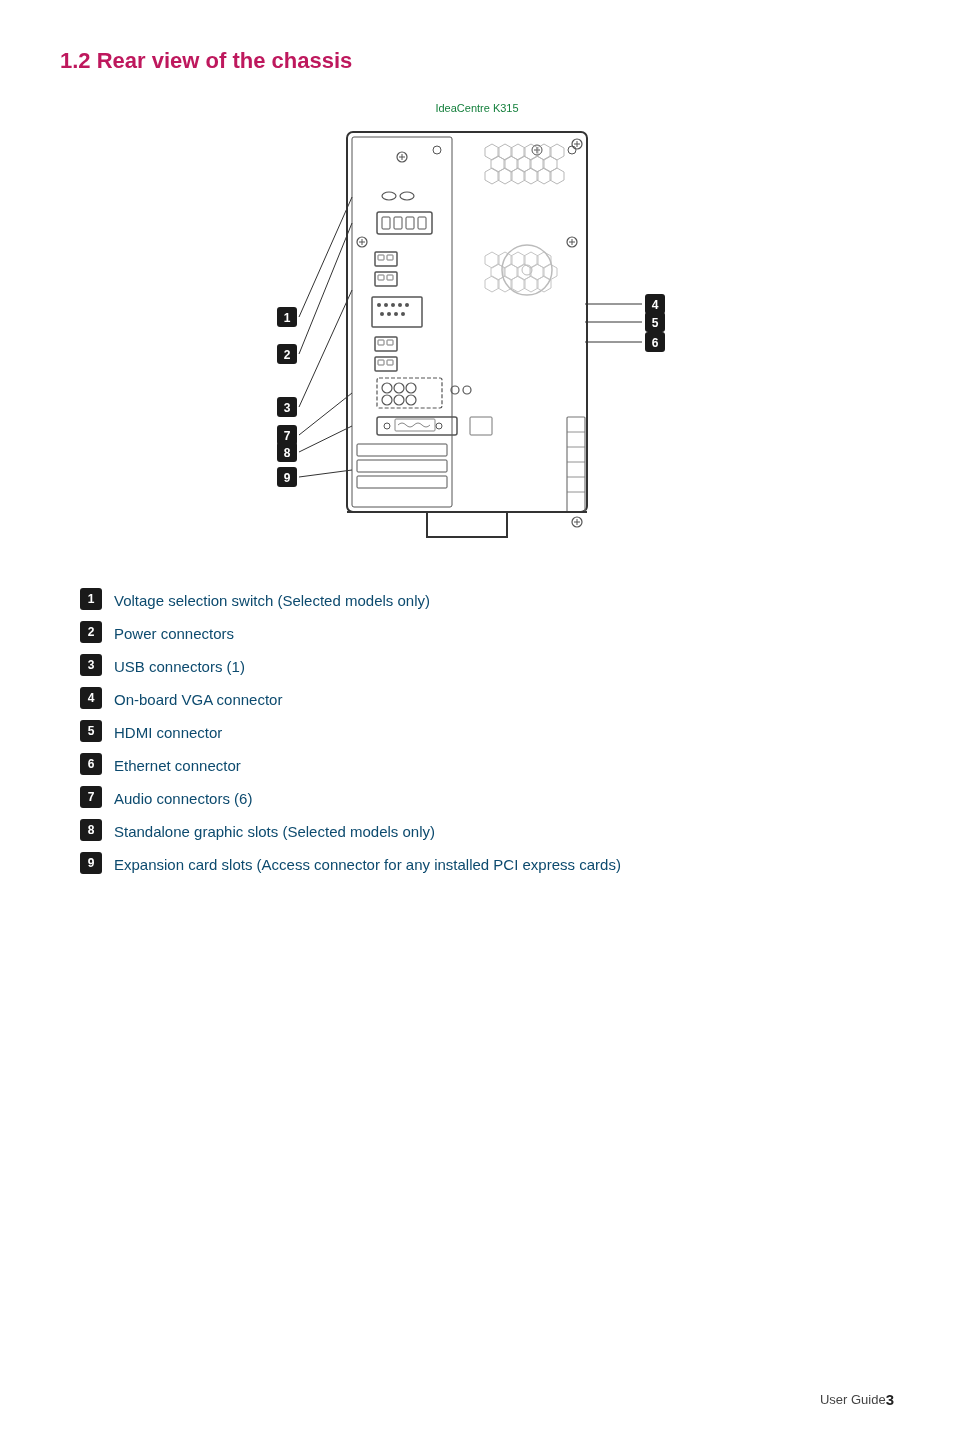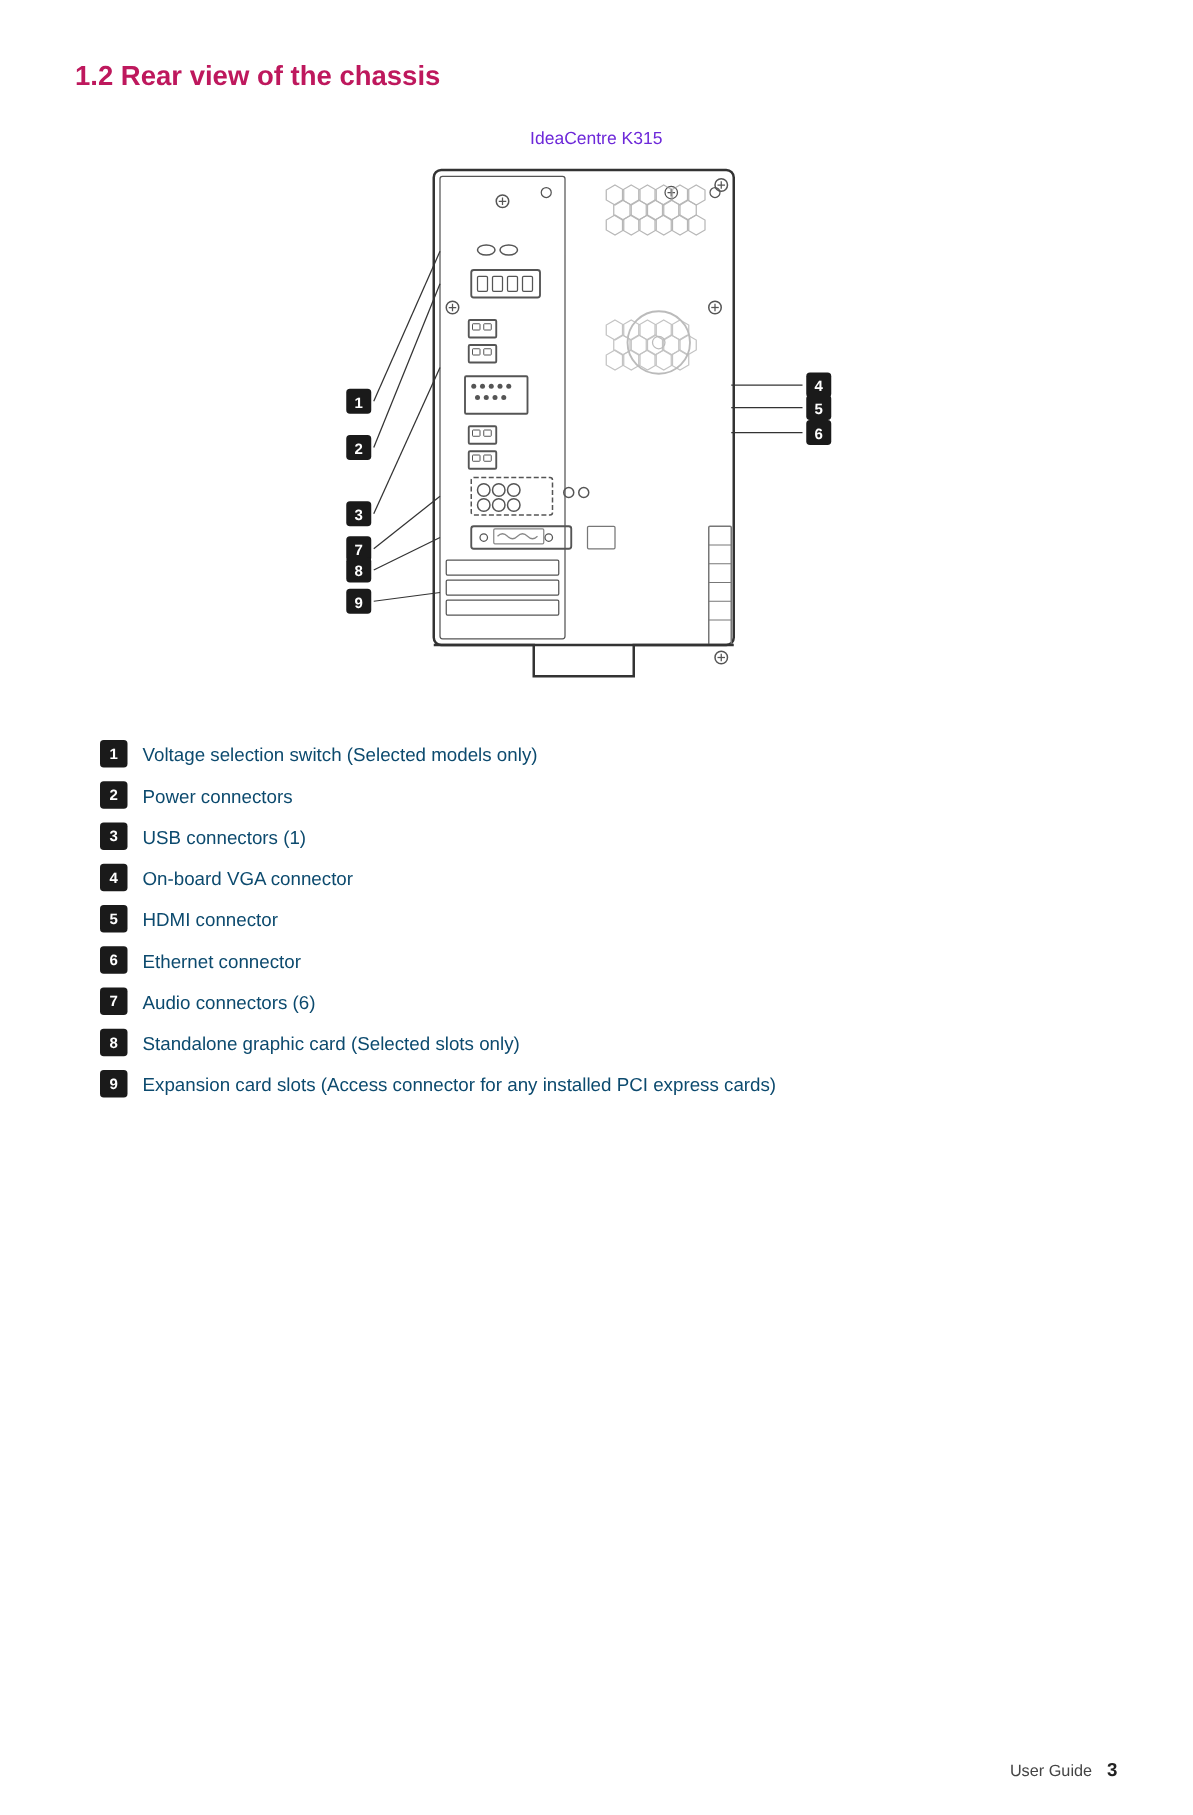--- a/index.html
+++ b/index.html
@@ -22,22 +22,22 @@
       color: #be185d;
     }
     .diagram-container {
       display: flex;
       flex-direction: column;
       align-items: center;
       margin-bottom: 36px;
       position: relative;
     }
     .diagram-label {
-      font-size: 14px;
-      color: #6d28d9;
+      font-size: 11px;
+      color: #15803d;
       margin-bottom: 8px;
     }
     .diagram-wrapper {
       position: relative;
       width: 500px;
       height: 430px;
     }
     
     .chassis-svg {
       width: 100%;
@@ -72,27 +72,27 @@
     }
     .legend-text {
       font-size: 15px;
       color: #0c4a6e;
       line-height: 1.4;
       padding-top: 2px;
     }
     
     .page-footer {
       position: absolute;
-      bottom: 27px;
+      bottom: 44px;
       right: 60px;
       font-size: 13px;
       color: #444;
       display: flex;
       align-items: center;
-      gap: 12px;
+      gap: 0;
     }
     .page-number {
       font-size: 15px;
       font-weight: bold;
       color: #222;
     }
   </style>
 </head>
 <body>
 
@@ -320,21 +320,21 @@
     <li class="legend-item">
       <span class="badge">6</span>
       <span class="legend-text">Ethernet connector</span>
     </li>
     <li class="legend-item">
       <span class="badge">7</span>
       <span class="legend-text">Audio connectors (6)</span>
     </li>
     <li class="legend-item">
       <span class="badge">8</span>
-      <span class="legend-text">Standalone graphic card (Selected slots only)</span>
+      <span class="legend-text">Standalone graphic slots (Selected models only)</span>
     </li>
     <li class="legend-item">
       <span class="badge">9</span>
       <span class="legend-text">Expansion card slots (Access connector for any installed PCI express cards)</span>
     </li>
   </ul>
 
   <div class="page-footer">
     <span>User Guide</span>
     <span class="page-number">3</span>

